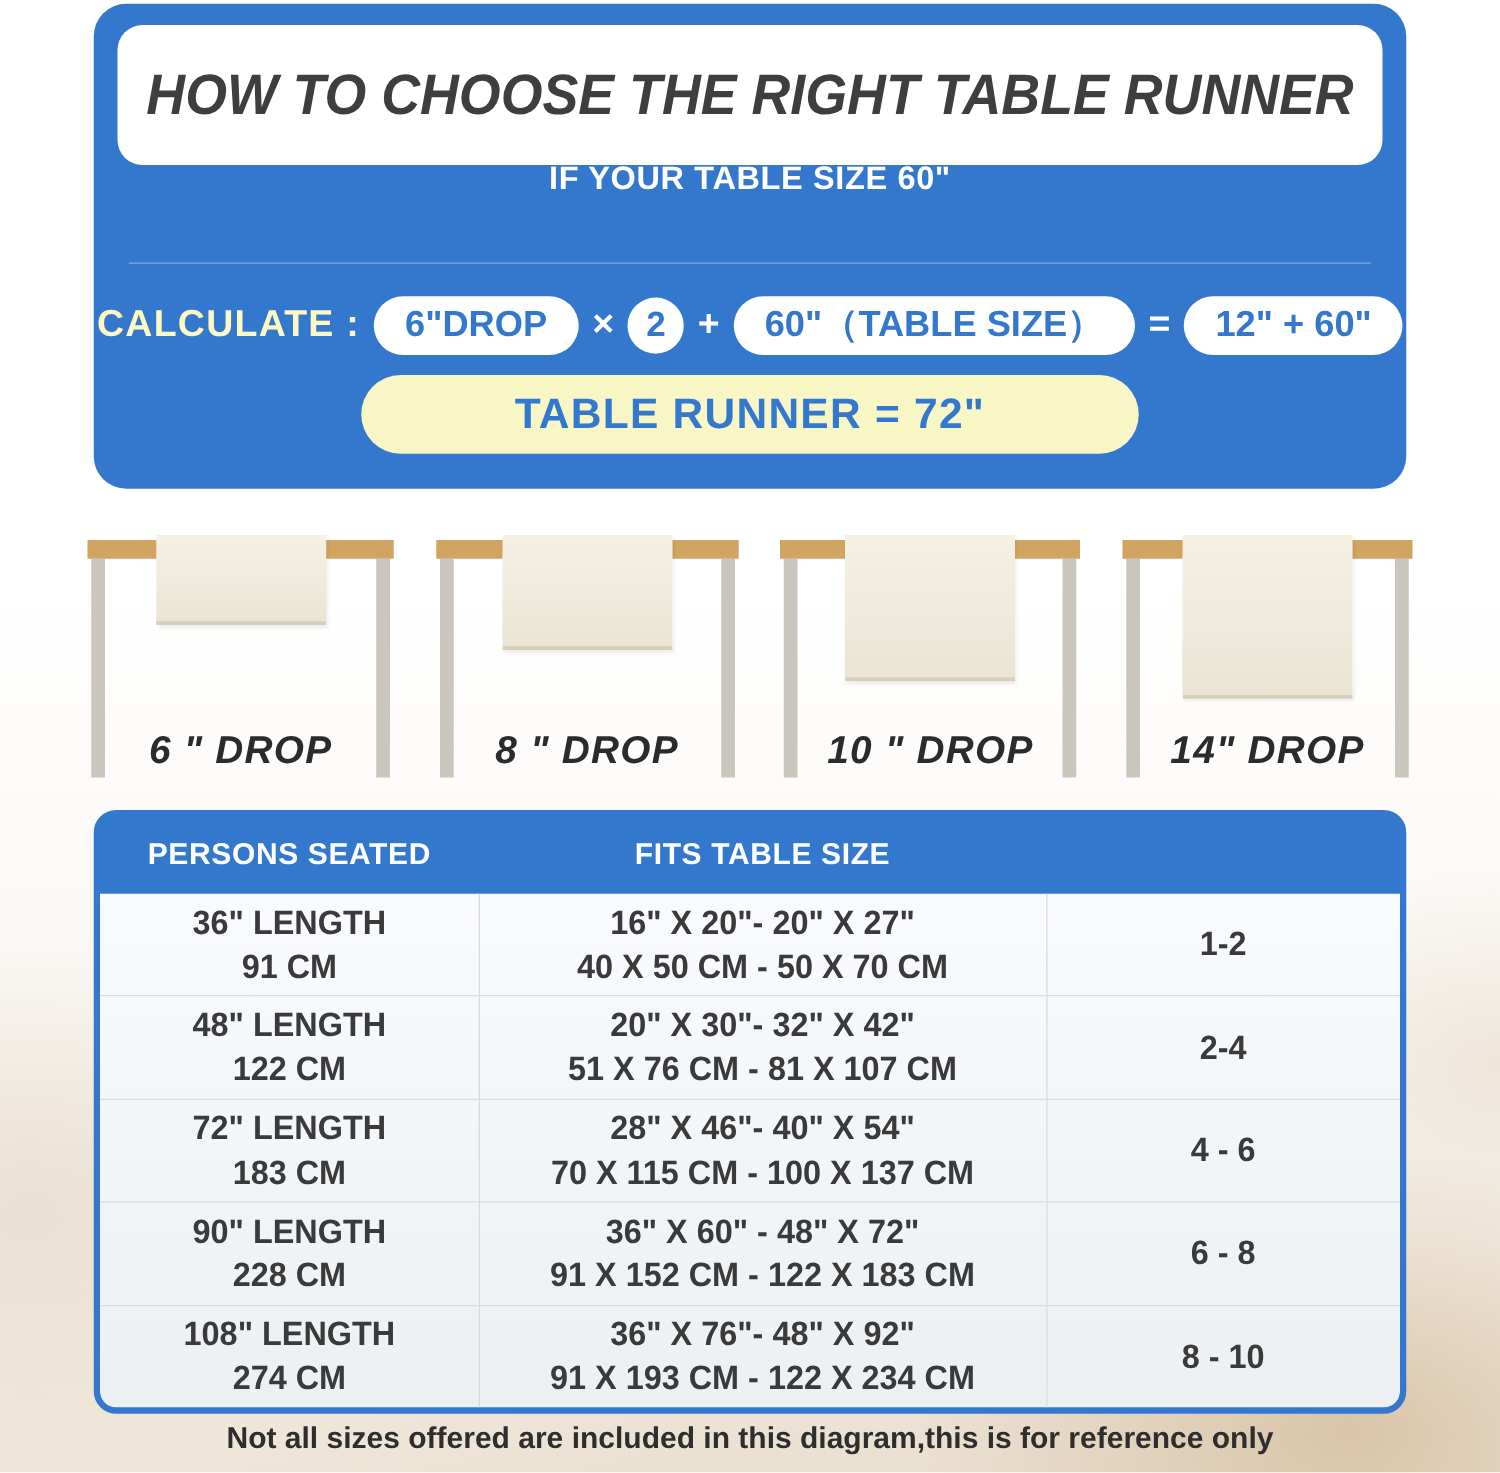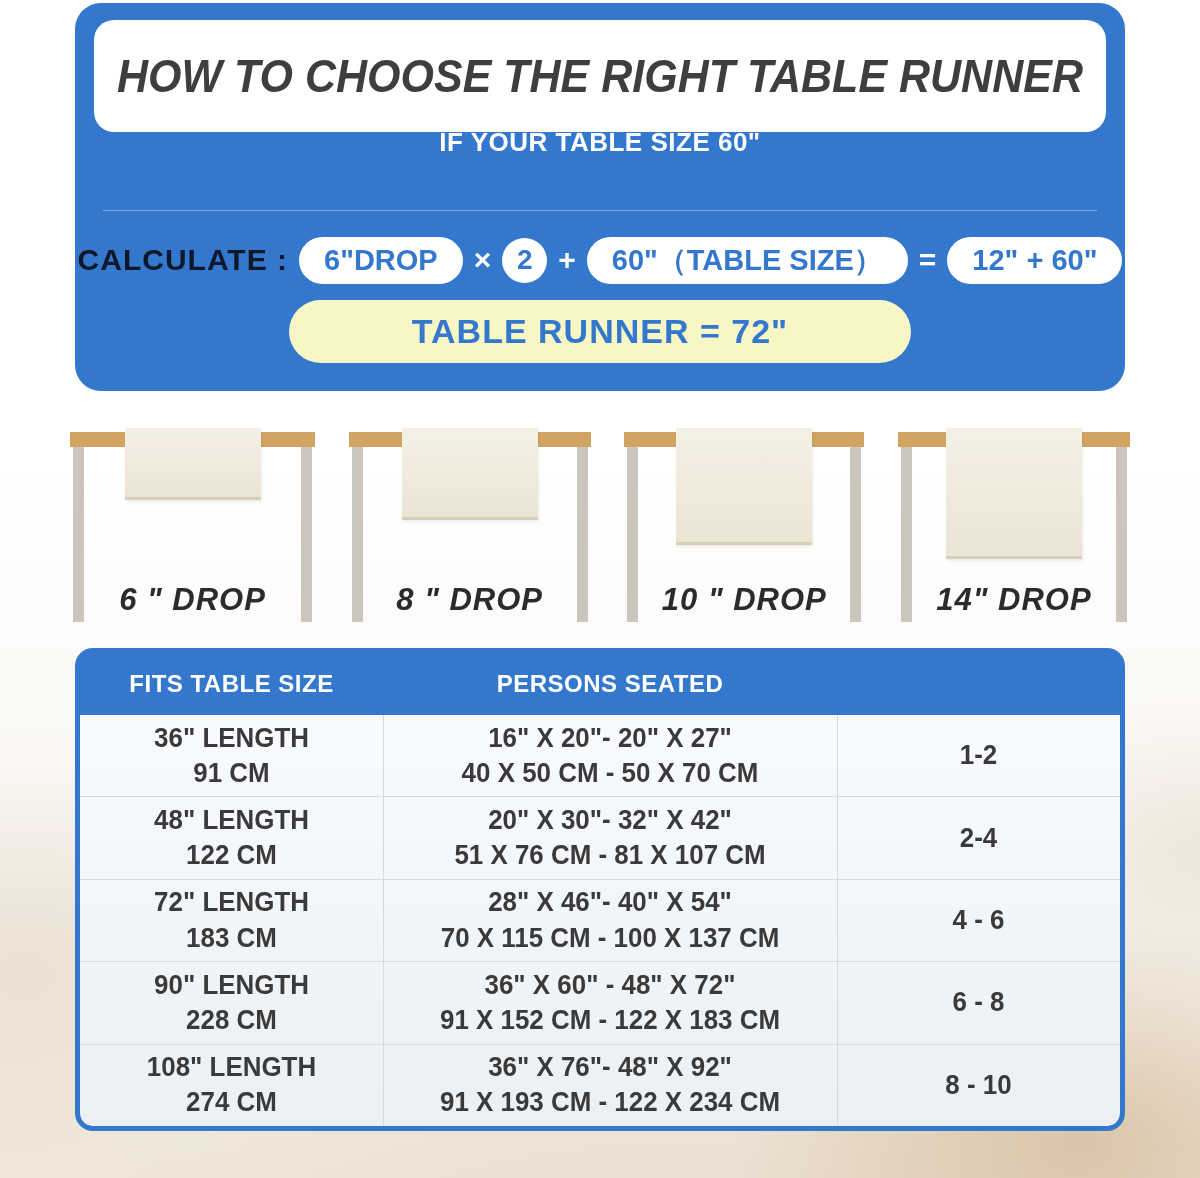--- a/index.html
+++ b/index.html
@@ -33,21 +33,21 @@
   .sub { position:absolute; left:0; width:100%; text-align:center;
          color:#ffffff; font-weight:bold; font-size:26px; letter-spacing:0.5px; }
   .sub1 { top:124px; }
   .sub2 { top:162px; }
   .hero-divider { position:absolute; top:207px; left:28px; right:28px; height:1px;
                   background:rgba(255,255,255,0.38); }
   .calc-row {
     position:absolute; top:227px; left:0; width:100%; height:60px;
     display:flex; align-items:center; justify-content:center; gap:11px;
   }
-  .calc-label { color:#0f172a; font-size:30px; font-weight:bold; letter-spacing:1px; white-space:nowrap; }
+  .calc-label { color:#fef9c3; font-size:30px; font-weight:bold; letter-spacing:1px; white-space:nowrap; }
   .pill {
     background:#ffffff; color:#3478CD; font-weight:bold; font-size:29px;
     padding:9px 25px; border-radius:30px; white-space:nowrap; line-height:1;
   }
   .circle {
     background:#ffffff; color:#3478CD; font-weight:bold; font-size:28px;
     width:45px; height:45px; border-radius:50%; flex:0 0 45px;
     display:flex; align-items:center; justify-content:center; line-height:1;
   }
   .op { color:#ffffff; font-size:30px; font-weight:bold; }
@@ -174,22 +174,22 @@
       <div class="leg left"></div>
       <div class="leg right"></div>
       <div class="tabletop"></div>
       <div class="runner"></div>
       <div class="drop-label">14" DROP</div>
     </div>
   </div>
 
   <div class="size-panel">
     <div class="size-header">
+      <div>PERSONS SEATED</div>
       <div>FITS TABLE SIZE</div>
-      <div>PERSONS SEATED</div>
     </div>
     <div class="size-body">
 
       <div class="size-row">
         <div>
           <span>36" LENGTH</span><br>
           <span>91 CM</span>
         </div>
         <div>
           <span>16" X 20"- 20" X 27"</span><br>
@@ -242,14 +242,15 @@
         <div>
           <span>36" X 76"- 48" X 92"</span><br>
           <span>91 X 193 CM - 122 X 234 CM</span>
         </div>
         <div>8 - 10</div>
       </div>
 
     </div>
   </div>
 
+  <div class="footnote">Not all sizes offered are included in this diagram,this is for reference only</div>
 
 </div>
 
 </body></html>

